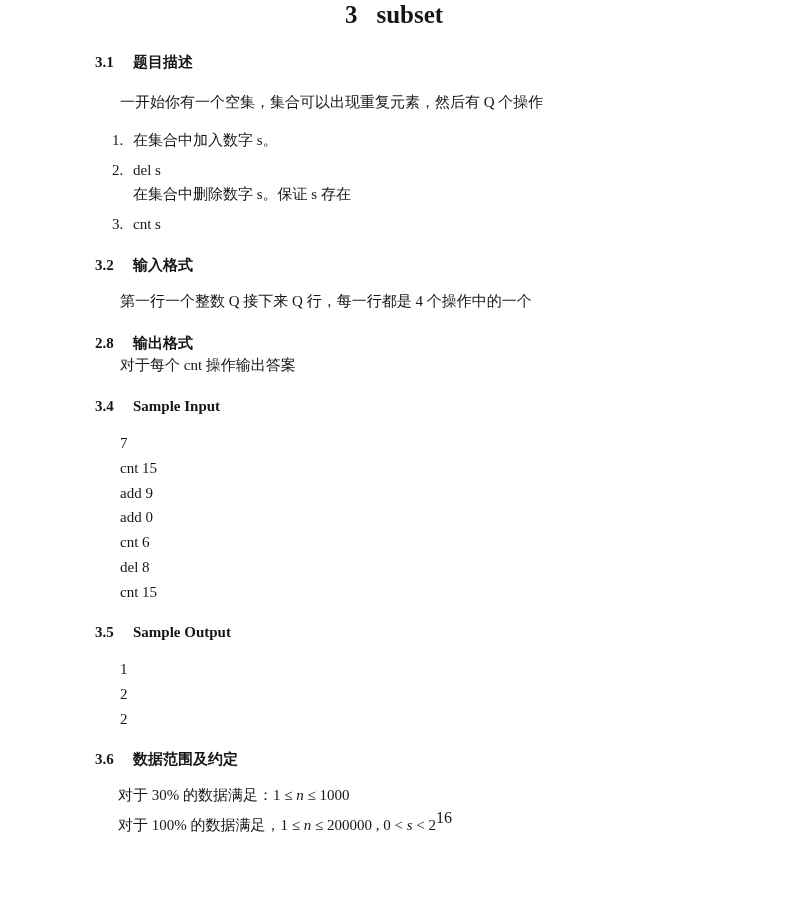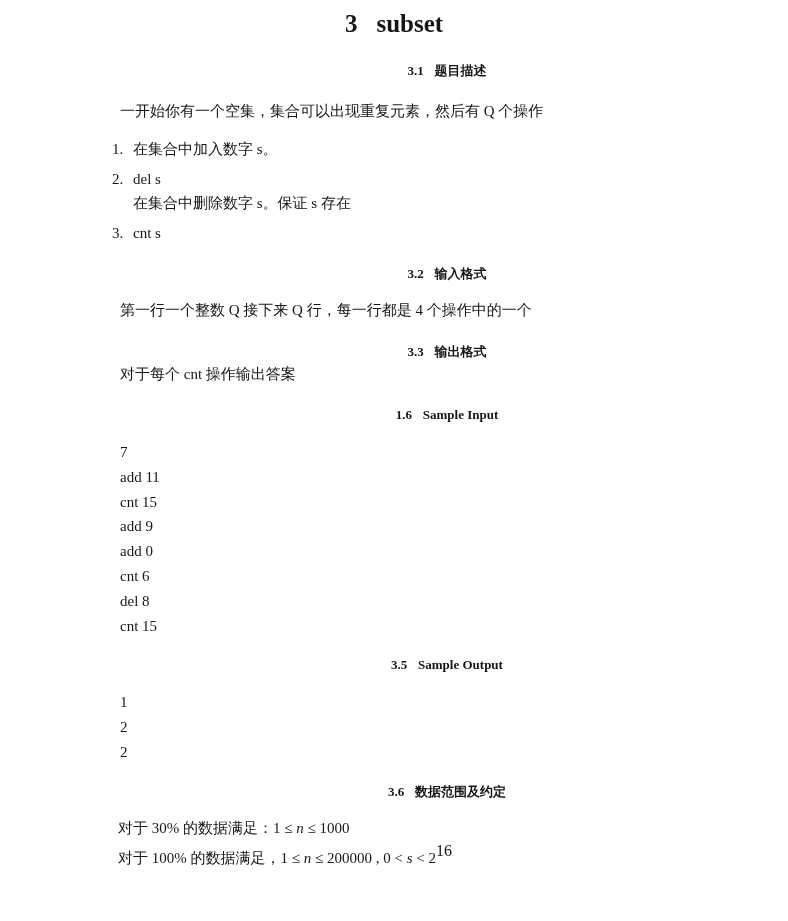--- a/index.html
+++ b/index.html
@@ -2,26 +2,26 @@
 <html><head>
 <meta charset="utf-8">
 <style>
   html, body { margin: 0; padding: 0; }
   body {
     width: 788px; height: 921px; background: #ffffff; color: #161616;
     font-family: "Liberation Serif", "DejaVu Serif", serif;
     font-size: 15px; overflow: hidden;
   }
   .doc-title {
-    padding-top: 9px; text-align: center;
+    text-align: center;
     font-size: 25px; font-weight: bold; line-height: 30px;
   }
   .doc-title .title-num { margin-right: 19px; }
   .sec-heading {
-    margin-left: 95px; font-size: 13px; font-weight: bold; line-height: 20px; text-align: center;
+    margin-left: 95px; font-size: 15px; font-weight: bold; line-height: 20px;
   }
   .sec-heading .sec-num { display: inline-block; width: 38px; font-weight: bold; }
   .para { margin-left: 120px; line-height: 25px; }
   .ops { margin-left: 133px; }
   .op { position: relative; line-height: 24px; }
   .op-num { position: absolute; left: -21px; }
   .code-lines { margin-left: 120px; }
   .in-line { line-height: 24.8px; }
   .out-line { line-height: 25px; }
   .c-line { line-height: 24px; }
@@ -57,30 +57,29 @@
       <div>cnt s</div>
     </div>
   </div>
 
   <div class="sec-heading" style="margin-top:19px">
     <span class="sec-num">3.2</span><span>输入格式</span>
   </div>
   <div class="para" style="margin-top:14px">第一行一个整数 Q 接下来 Q 行，每一行都是 4 个操作中的一个</div>
 
   <div class="sec-heading" style="margin-top:19px">
-    <span class="sec-num">3.3</span><span>输出格式</span>
+    <span class="sec-num">2.8</span><span>输出格式</span>
   </div>
   <div class="para" style="margin-top:0">对于每个 cnt 操作输出答案</div>
 
   <div class="sec-heading" style="margin-top:18px">
-    <span class="sec-num">1.6</span><span>Sample Input</span>
+    <span class="sec-num">3.4</span><span>Sample Input</span>
   </div>
   <div class="code-lines" style="margin-top:15px">
     <div class="in-line">7</div>
-    <div class="in-line">add 11</div>
     <div class="in-line">cnt 15</div>
     <div class="in-line">add 9</div>
     <div class="in-line">add 0</div>
     <div class="in-line">cnt 6</div>
     <div class="in-line">del 8</div>
     <div class="in-line">cnt 15</div>
   </div>
 
   <div class="sec-heading" style="margin-top:17px">
     <span class="sec-num">3.5</span><span>Sample Output</span>

